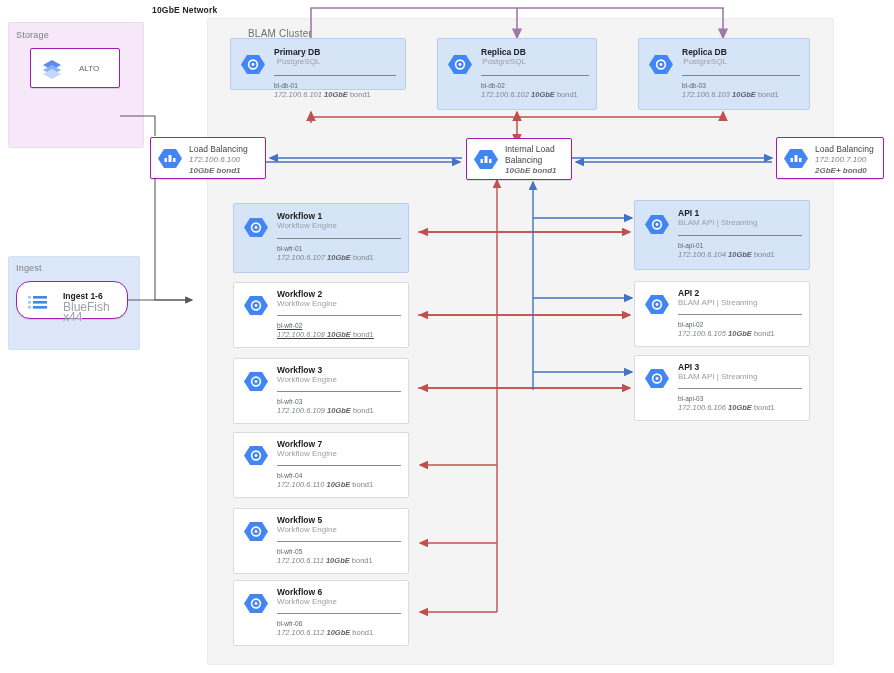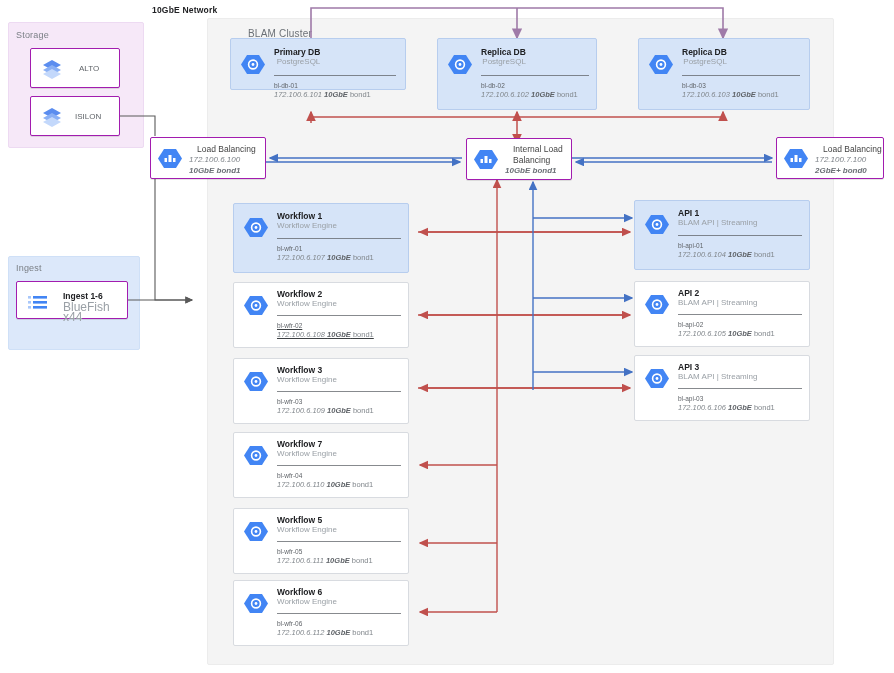--- a/index.html
+++ b/index.html
@@ -125,21 +125,21 @@
     border-radius: 2px;
     box-sizing: border-box;
     box-shadow: 0 1px 0 rgba(0,0,0,.10);
   }
   .mini-label {
     position: absolute;
     font-size: 8px;
     color: #5f6368;
     line-height: 10px;
   }
-  .mini-label .t1 { font-size: 8.5px; color:#444;margin-left:8px; }
+  .mini-label .t1 { font-size: 8.5px; color:#444; }
   .mini-label .t2 { font-size: 8px; font-style: italic; color:#7d8288; }
   .mini-label .t3 { font-size: 8px; font-style: italic; font-weight: bold; color:#6b7076; }
 
   .title-main {
     position: absolute;
     left: 152px; top: 5px;
     font-size: 8.5px;
     font-weight: bold;
     color: #202124;
     letter-spacing: .2px;
@@ -239,32 +239,22 @@
     <span class="hex" style="left:8px; top:8px;">
       <svg viewBox="0 0 26 23">
         <path d="M13 3 L22 8 L13 13 L4 8 Z" fill="#5b8def"></path>
         <path d="M13 8 L22 13 L13 18 L4 13 Z" fill="#8ab0f5"></path>
         <path d="M13 12 L22 17 L13 22 L4 17 Z" fill="#c3d8fb"></path>
       </svg>
     </span>
     <span class="mini-label" style="left:48px; top:15px; font-size:8px; color:#5f6368;">ALTO</span>
   </div>
 
-  <div class="mini" style="left:30px; top:96px; width:90px; height:40px;">
-    <span class="hex" style="left:8px; top:8px;">
-      <svg viewBox="0 0 26 23">
-        <path d="M13 3 L22 8 L13 13 L4 8 Z" fill="#5b8def"></path>
-        <path d="M13 8 L22 13 L13 18 L4 13 Z" fill="#8ab0f5"></path>
-        <path d="M13 12 L22 17 L13 22 L4 17 Z" fill="#c3d8fb"></path>
-      </svg>
-    </span>
-    <span class="mini-label" style="left:44px; top:15px; font-size:8px; color:#5f6368;">ISILON</span>
-  </div>
-
-  <div class="mini" style="left:16px; top:281px; width:112px; height:38px;">
+
+  <div class="mini" style="left:16px; top:281px; width:112px; height:38px;border-radius:14px;">
     <span class="hex" style="left:8px; top:9px;">
       <svg viewBox="0 0 26 23">
         <rect x="8" y="5" width="14" height="2.6" fill="#4285f4"></rect>
         <rect x="8" y="10" width="14" height="2.6" fill="#4285f4"></rect>
         <rect x="8" y="15" width="14" height="2.6" fill="#4285f4"></rect>
         <rect x="3" y="5" width="3" height="2.6" fill="#a8c7fa"></rect>
         <rect x="3" y="10" width="3" height="2.6" fill="#a8c7fa"></rect>
         <rect x="3" y="15" width="3" height="2.6" fill="#a8c7fa"></rect>
       </svg>
     </span>

